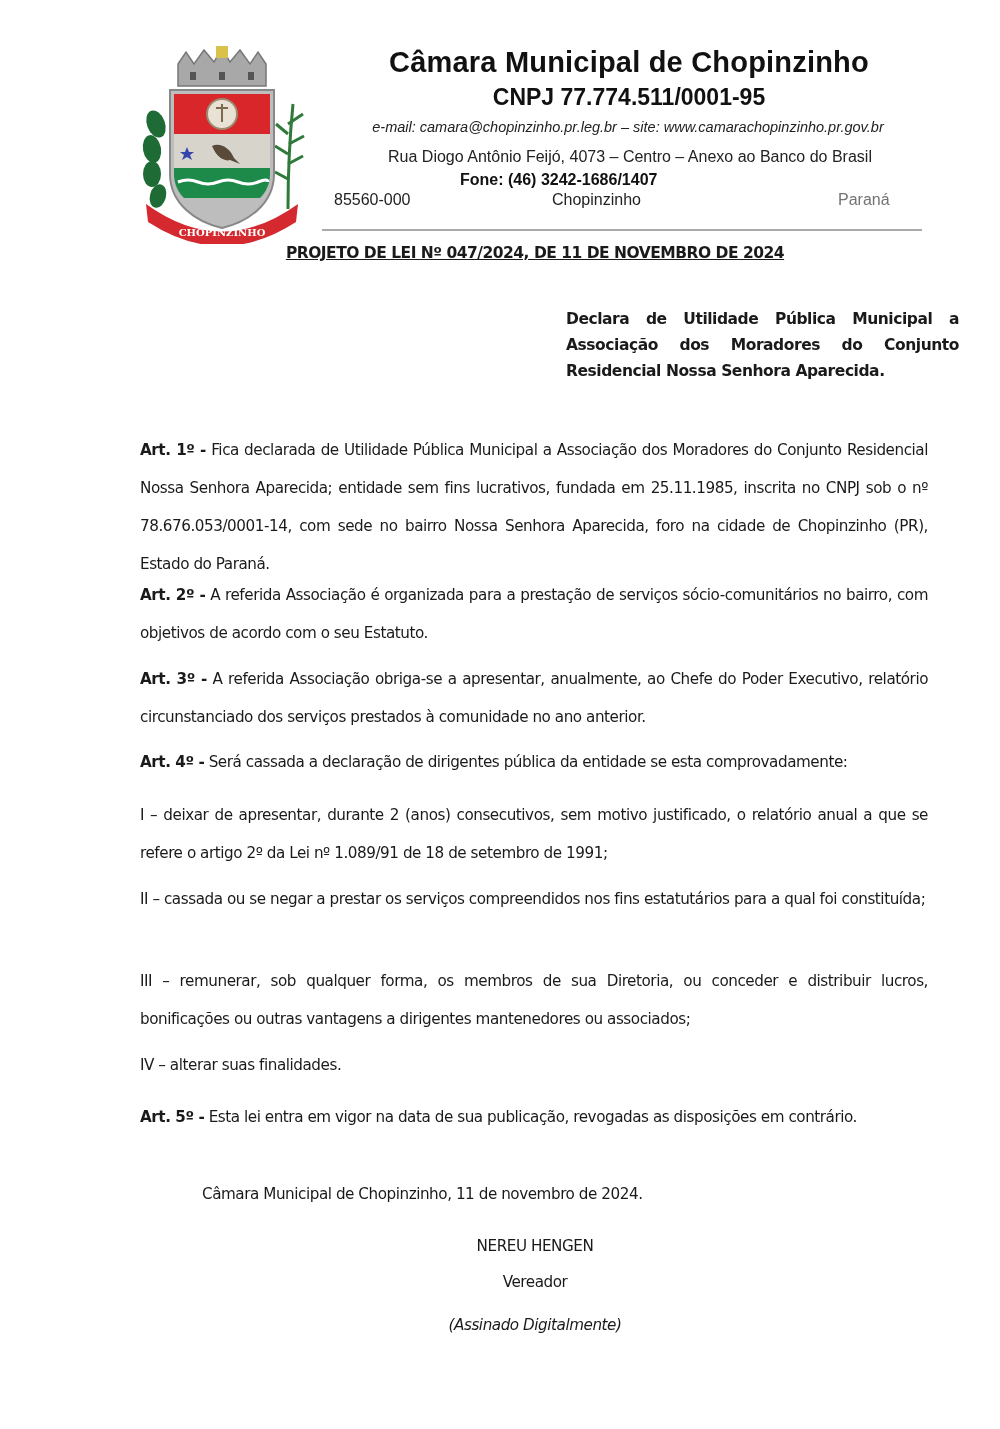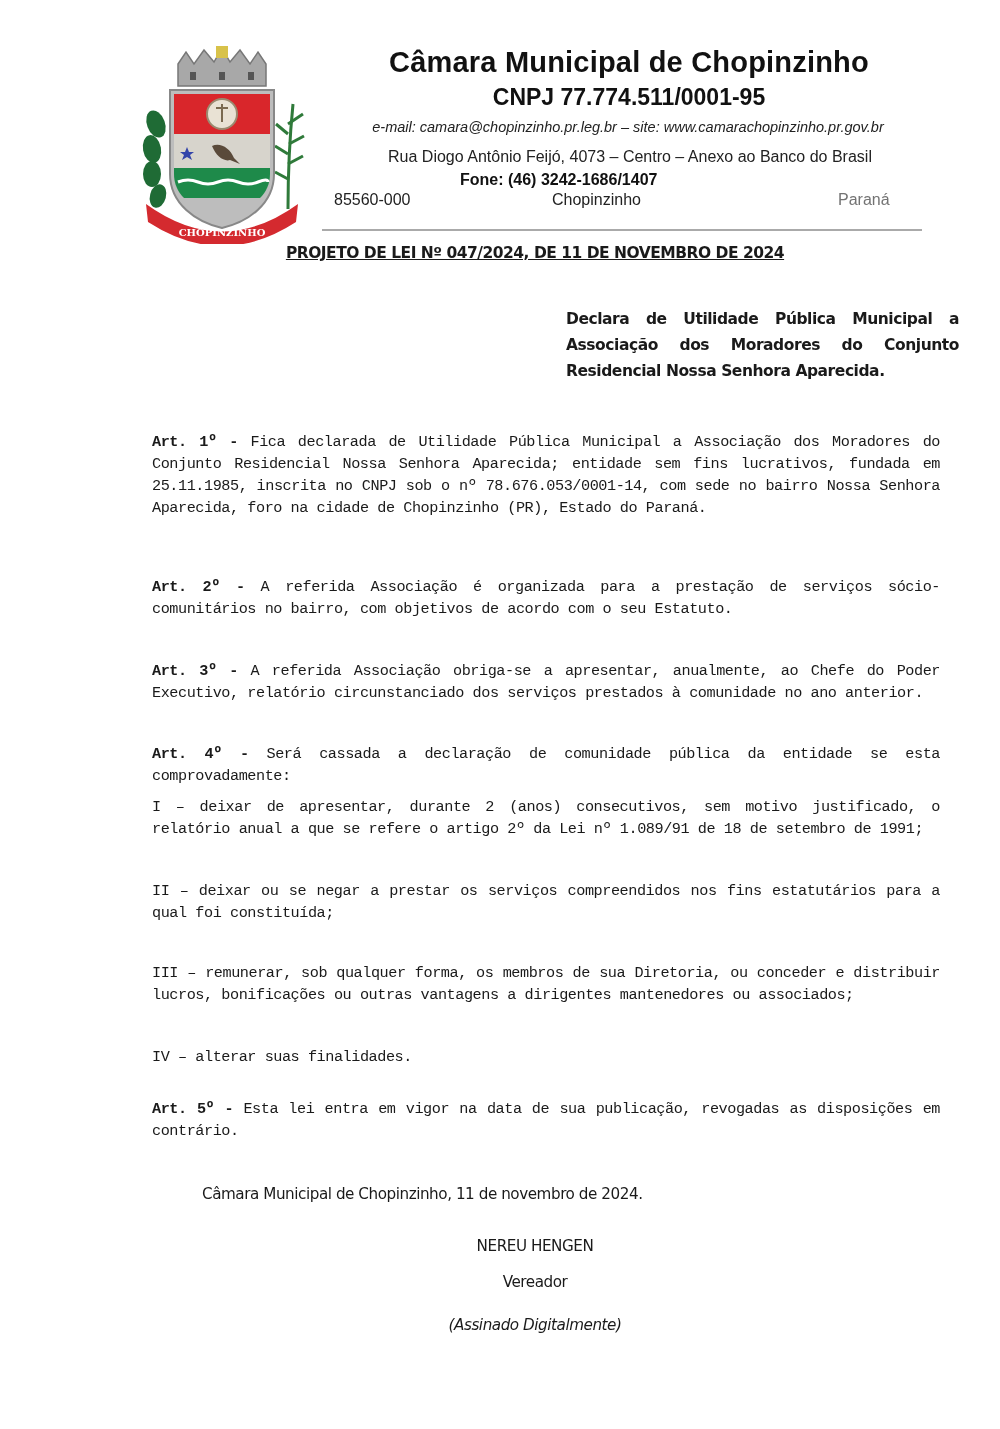--- a/index.html
+++ b/index.html
@@ -21,21 +21,21 @@
   .h-city { left: 552px; top: 191px; font-size: 16px; color: #222; }
   .h-state{ left: 838px; top: 191px; font-size: 16px; color: #737373; }
   .h-rule { left: 322px; top: 229px; width: 600px; height: 2px; background: #aaa; }
 
   
   .doc { font-family: "DejaVu Sans", sans-serif; font-size: 15.2px; color: #1a1a1a; letter-spacing: -0.45px; }
   .doc-title { left: 200px; top: 244px; width: 670px; text-align: center; font-weight: bold;
                text-decoration: underline; font-size: 15.5px; letter-spacing: -0.5px; }
   .ementa { left: 535px; top: 306px; width: 393px; text-align: justify; font-weight: bold;
             line-height: 26px; font-size: 15.5px; margin-left: 31px; }
-  .para { left: 152px; width: 788px; text-align: justify; line-height: 22px; font-family: Liberation Mono, monospace; }
+  .para { left: 140px; width: 788px; text-align: justify; line-height: 38px; }
   .para b { font-weight: bold; }
   .closing { left: 202px; top: 1185px; }
   .signer { left: 370px; width: 330px; text-align: center; }
   .sig-name { top: 1237px; text-align: center; }
   .sig-role { top: 1273px; }
   .sig-note { top: 1308px; font-style: italic; margin-top: 8px; }
 </style>
 </head>
 <body>
 
@@ -94,25 +94,25 @@
 <div class="abs doc para" style="top:431px">
   <b>Art. 1º -</b><span> Fica declarada de Utilidade Pública Municipal a Associação dos Moradores do Conjunto Residencial Nossa Senhora Aparecida; entidade sem fins lucrativos, fundada em 25.11.1985, inscrita no CNPJ sob o nº 78.676.053/0001-14, com sede no bairro Nossa Senhora Aparecida, foro na cidade de Chopinzinho (PR), Estado do Paraná.</span>
 </div>
 <div class="abs doc para" style="top:576px">
   <b>Art. 2º -</b><span> A referida Associação é organizada para a prestação de serviços sócio-comunitários no bairro, com objetivos de acordo com o seu Estatuto.</span>
 </div>
 <div class="abs doc para" style="top:660px">
   <b>Art. 3º -</b><span> A referida Associação obriga-se a apresentar, anualmente, ao Chefe do Poder Executivo, relatório circunstanciado dos serviços prestados à comunidade no ano anterior.</span>
 </div>
 <div class="abs doc para" style="top:743px">
-  <b>Art. 4º -</b><span> Será cassada a declaração de comunidade pública da entidade se esta comprovadamente:</span>
+  <b>Art. 4º -</b><span> Será cassada a declaração de dirigentes pública da entidade se esta comprovadamente:</span>
 </div>
 
 <div class="abs doc para" style="top:796px">I – deixar de apresentar, durante 2 (anos) consecutivos, sem motivo justificado, o relatório anual a que se refere o artigo 2º da Lei nº 1.089/91 de 18 de setembro de 1991;</div>
-<div class="abs doc para" style="top:880px">II – deixar ou se negar a prestar os serviços compreendidos nos fins estatutários para a qual foi constituída;</div>
+<div class="abs doc para" style="top:880px">II – cassada ou se negar a prestar os serviços compreendidos nos fins estatutários para a qual foi constituída;</div>
 <div class="abs doc para" style="top:962px">III – remunerar, sob qualquer forma, os membros de sua Diretoria, ou conceder e distribuir lucros, bonificações ou outras vantagens a dirigentes mantenedores ou associados;</div>
 <div class="abs doc para" style="top:1046px">IV – alterar suas finalidades.</div>
 
 <div class="abs doc para" style="top:1098px">
   <b>Art. 5º -</b><span> Esta lei entra em vigor na data de sua publicação, revogadas as disposições em contrário.</span>
 </div>
 
 <div class="abs doc closing">Câmara Municipal de Chopinzinho, 11 de novembro de 2024.</div>
 <div class="abs doc signer sig-name">NEREU HENGEN</div>
 <div class="abs doc signer sig-role">Vereador</div>

